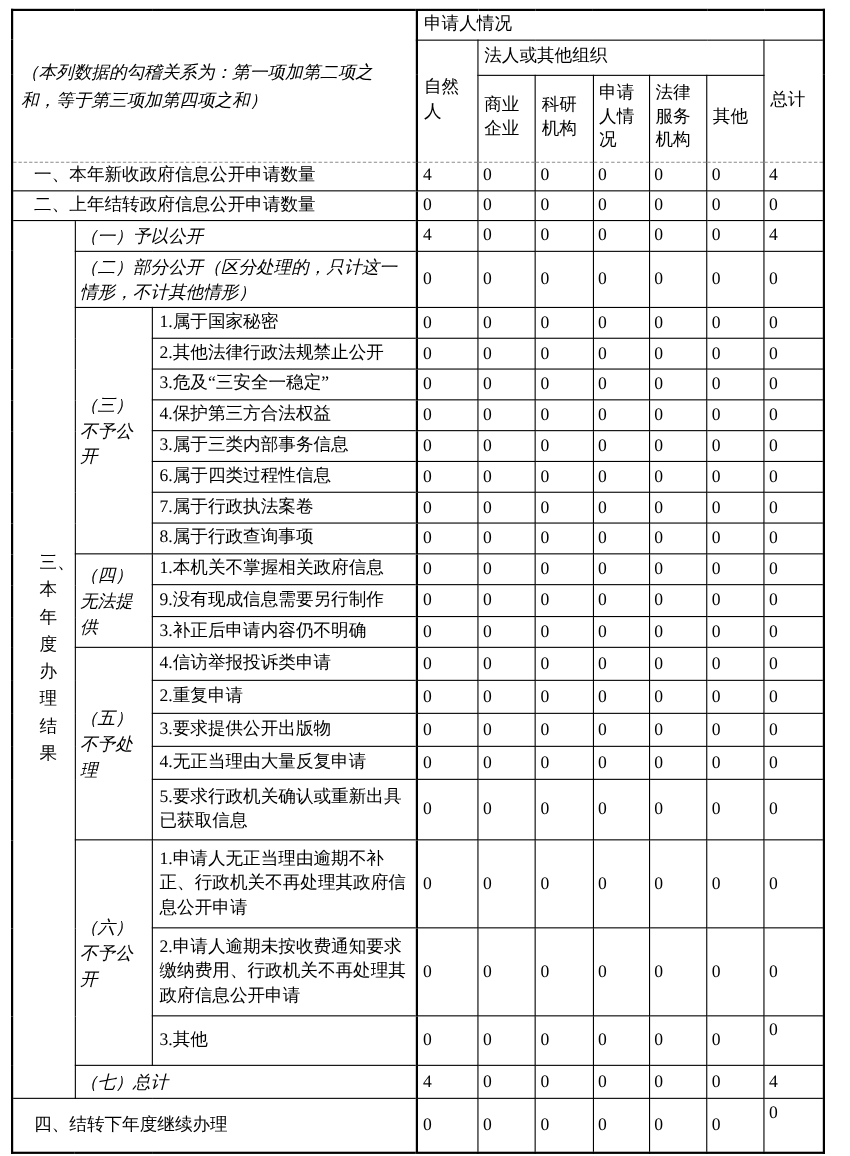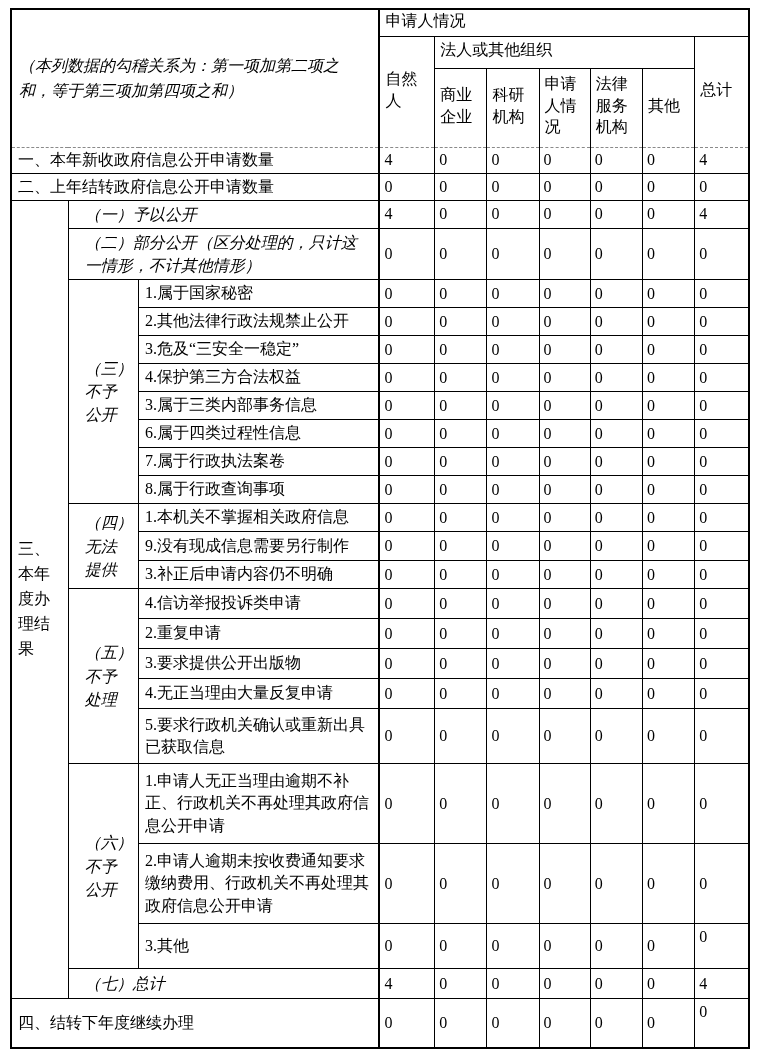--- a/index.html
+++ b/index.html
@@ -30,24 +30,24 @@
   tr.afterdash td { border-top: 0; }
   
   td.bR2 { border-right: 2px solid #000; }
   
   .kai { font-style: italic; font-family: "DejaVu Serif", "Liberation Serif", serif; }
   td.note {
     padding: 4px 26px 4px 7px;
     line-height: 1.6;
   }
   td.hdr { padding: 2px 5px; font-family: Liberation Mono, monospace; }
-  td.lbl { padding: 1px 6px; margin-top: 44px; }
+  td.lbl { padding: 1px 19px; margin-top: 44px; }
   td.item { padding: 2px 6px; line-height: 1.4; margin-left: 36px; }
-  td.grp { padding: 2px 16px; line-height: 1.45; }
-  td.colA { padding: 2px 6px; line-height: 1.55; margin-left: 36px; }
+  td.grp { padding: 2px 4px; line-height: 1.45; }
+  td.colA { padding: 2px 24px; line-height: 1.55; margin-left: 36px; }
   td.v { padding: 1px 4px; }
   td.vtop { vertical-align: top; padding-top: 2px; }
 </style>
 </head>
 <body>
 
 <table class="report">
   <colgroup>
     <col style="width:57px">
       <col style="width:70px">

